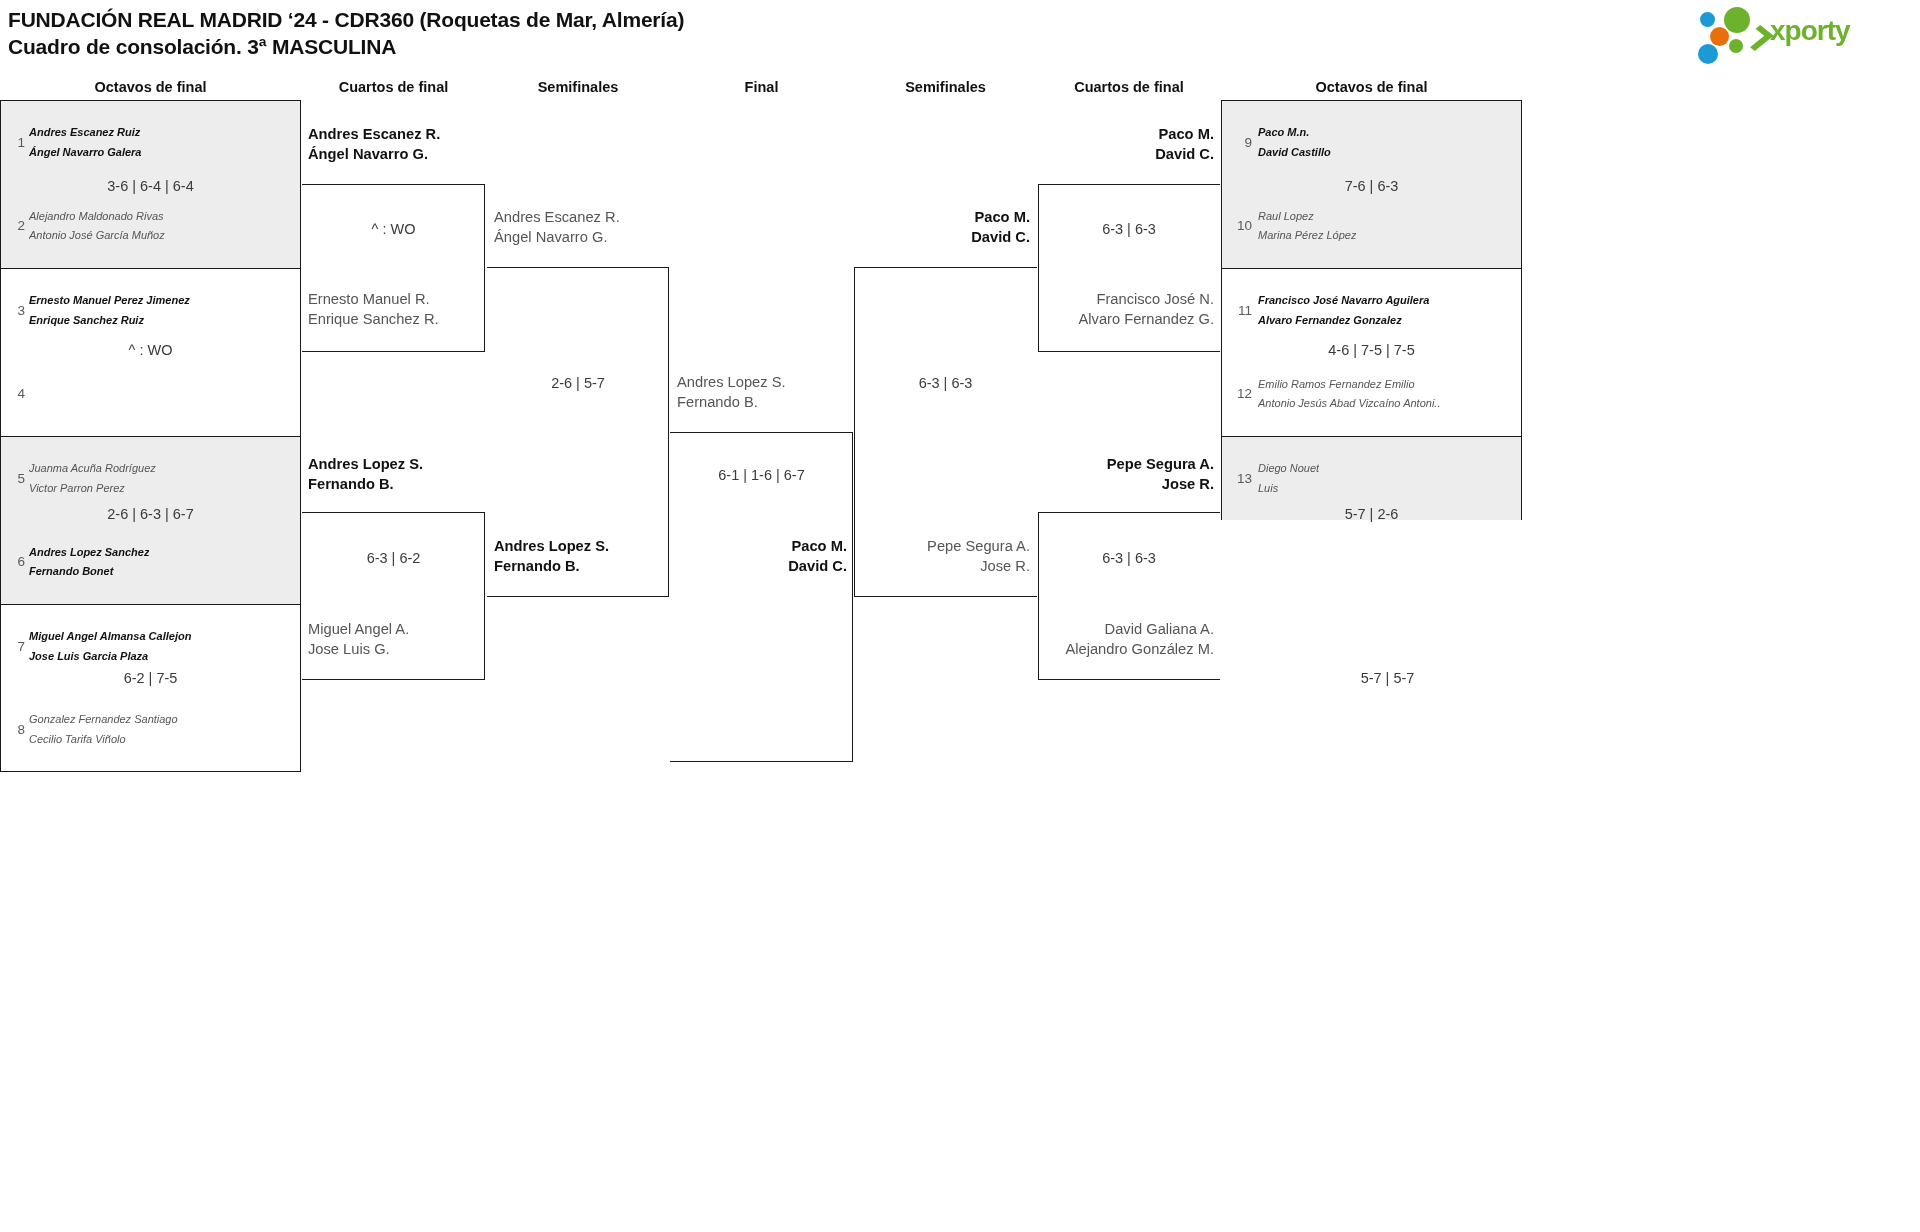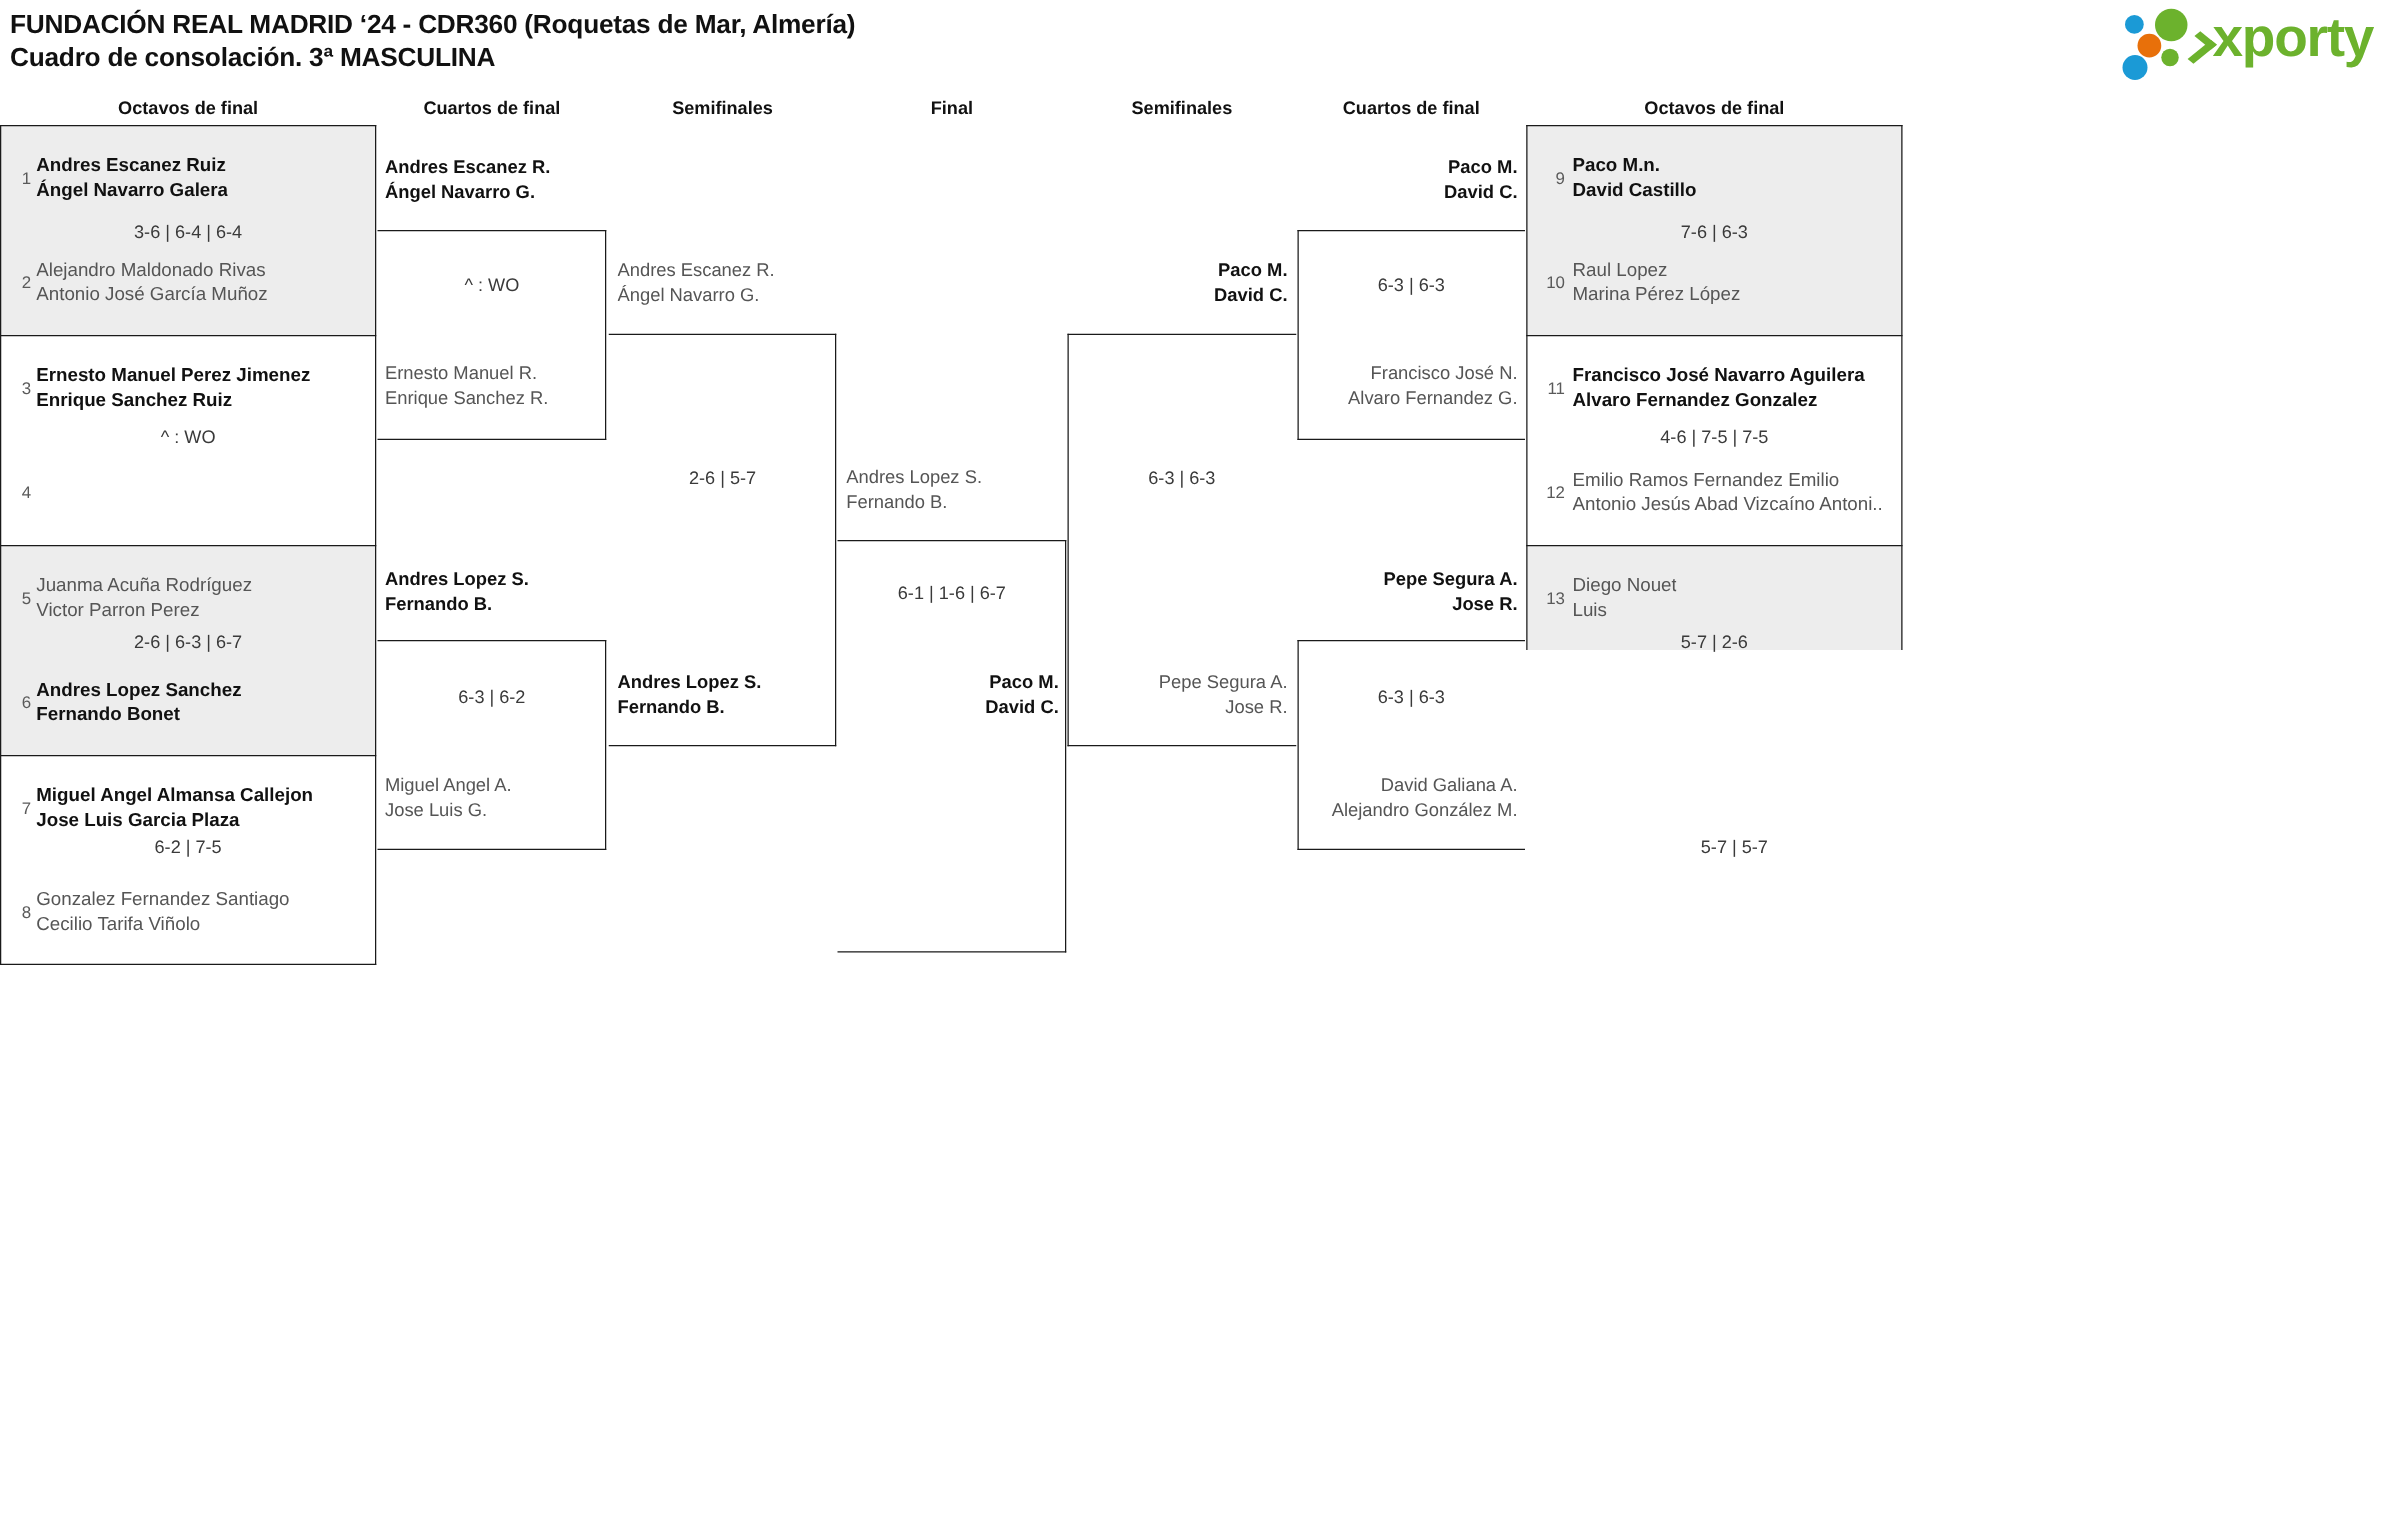--- a/index.html
+++ b/index.html
@@ -11,21 +11,21 @@
     overflow: hidden;
     position: relative;
   }
   
   .header { position: absolute; left: 8px; top: 6px; }
   .title-line { font-size: 21px; font-weight: bold; line-height: 27px; letter-spacing: -0.2px; color: #111; }
 
   .logo { position: absolute; right: 8px; top: 4px; width: 212px; height: 58px; }
   .logo-dots { position: absolute; left: 0; top: 2px; width: 64px; height: 52px; }
   .dot { position: absolute; border-radius: 50%; }
-  .logo-word { position: absolute; left: 70px; top: 2px; font-size: 44px; font-weight: bold; color: #6cb22d; letter-spacing: -1px; line-height: 50px; }
+  .logo-word { position: absolute; left: 70px; top: 2px; font-size: 28px; font-weight: bold; color: #6cb22d; letter-spacing: -1px; line-height: 50px; }
 
   
   .round-head {
     position: absolute; top: 78px; text-align: center;
     font-size: 14.5px; font-weight: bold; color: #111; line-height: 18px;
   }
 
   
   .bracket { position: absolute; left: 0; top: 100px; width: 1920px; height: 680px; }
 
@@ -44,21 +44,21 @@
   .slot.last  { border-bottom: 1px solid #1a1a1a; }
   .slot.sep-top { border-top: 1px solid #1a1a1a; }
 
   .seedno {
     position: absolute; width: 22px; text-align: right;
     font-size: 13.5px; color: #5a5a5a; line-height: 16px;
   }
   .oct-col.left  .seedno { left: 2px; }
   .oct-col.right .seedno { left: 8px; }
 
-  .names { font-size: 15px; line-height: 19.5px; }
+  .names { font-size: 11px; line-height: 19.5px; font-style: italic; }
   .oct-col.left  .names { margin-left: 28px; margin-right: 4px; }
   .oct-col.right .names { margin-left: 36px; margin-right: 4px; }
   .names.win  { font-weight: bold; color: #111; }
   .names.lose { font-weight: normal; color: #555; }
   .nm { white-space: nowrap; overflow: hidden; text-overflow: clip; }
 
   
   .score {
     position: absolute; font-size: 14.5px; color: #3a3a3a;
     text-align: center; line-height: 18px; white-space: nowrap;

